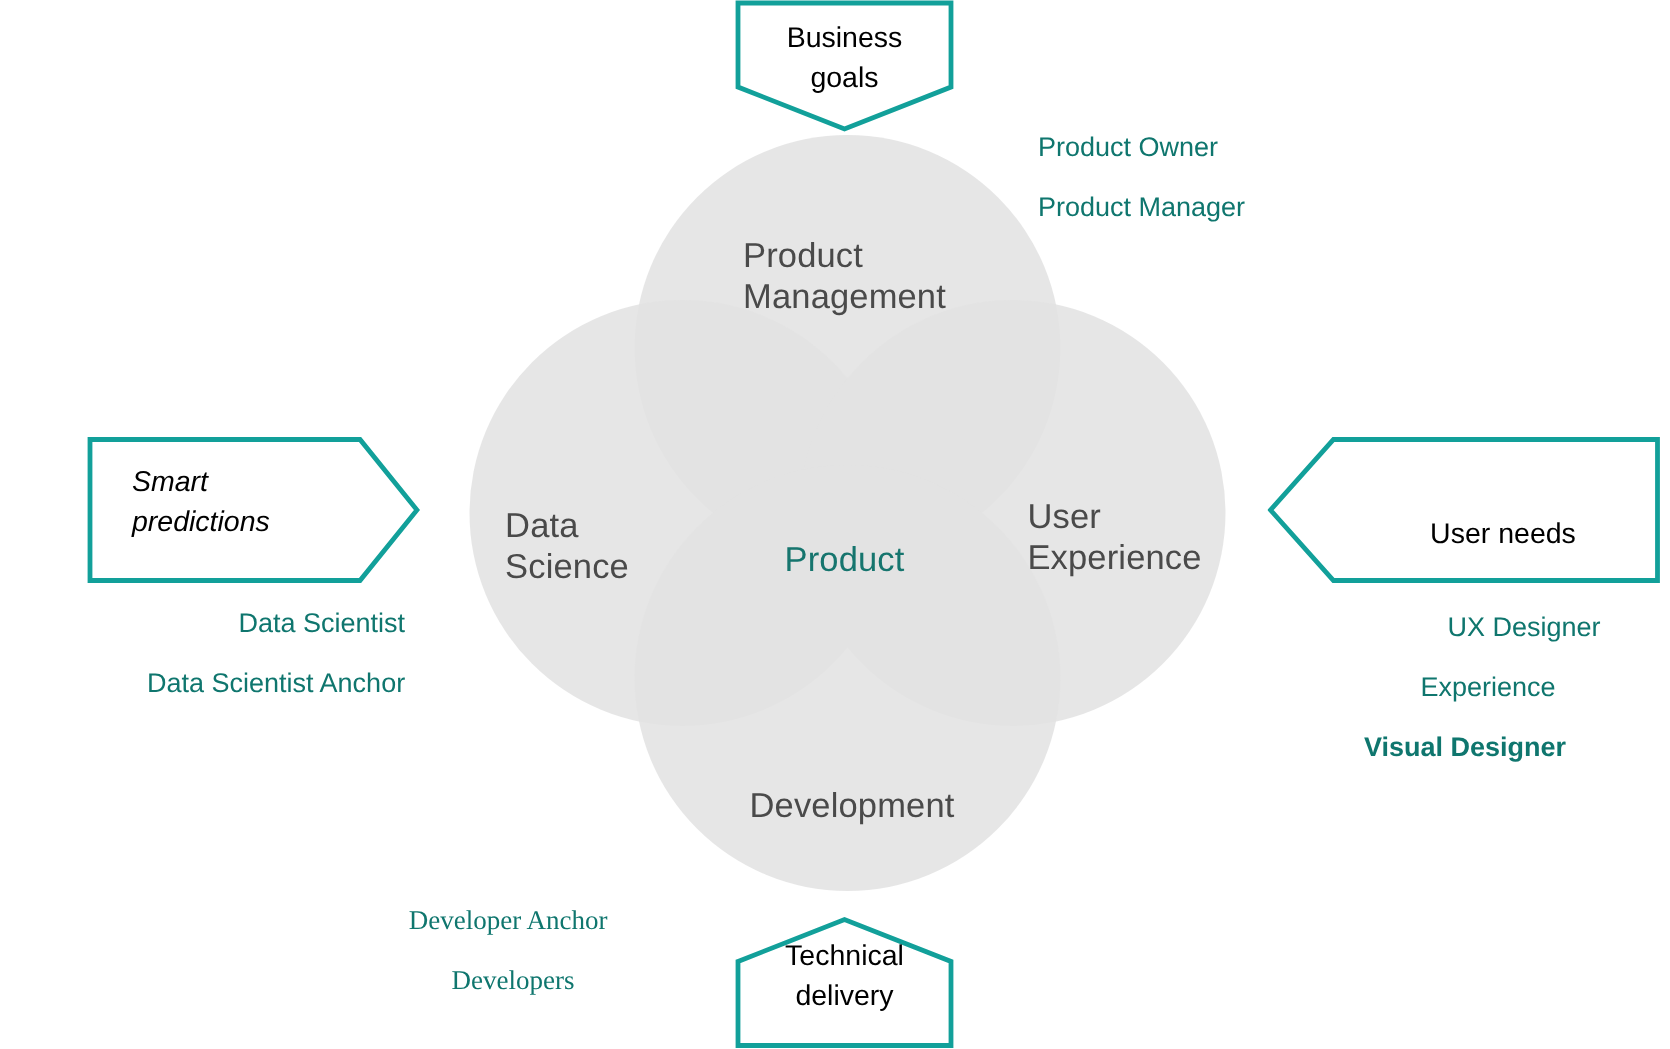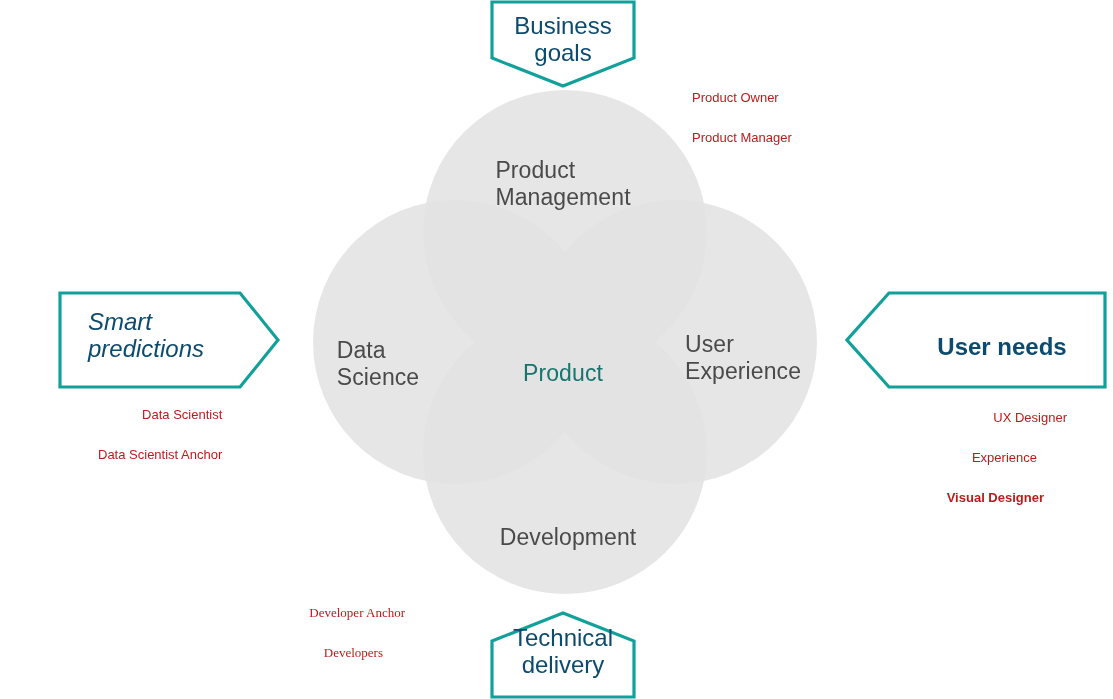--- a/index.html
+++ b/index.html
@@ -43,32 +43,32 @@
     color: #16756e;
     font-size: 23px;
   }
 
   
   .callout {
     position: absolute;
   }
   .callout .callout-text {
     position: absolute;
-    color: #0c4a6e;
-    font-size: 24px;
+    color: #000000;
+    font-size: 19px;
     line-height: 27px;
     white-space: pre-line;
     text-align: center;
   }
 
   
   .roles {
     position: absolute;
-    color: #b91c1c;
-    font-size: 13px;
+    color: #0f766e;
+    font-size: 18px;
     line-height: 40px;
   }
   .roles .role {
     white-space: nowrap;
   }
   .roles-left-align  { text-align: left; }
   .roles-right-align { text-align: right; }
 </style>
 </head>
 <body>
@@ -140,21 +140,21 @@
       <path d="M2 2 L182 2 L220 49 L182 96 L2 96 Z" fill="none" stroke="#12a09a" stroke-width="3.2" stroke-linejoin="miter"></path>
     </svg>
     <div class="callout-text" style="left:30px; top:17px; width:150px; text-align:left;">Smart
 predictions</div>
   </div>
 
   <div class="callout" style="left:845px; top:291px; width:262px; height:98px;">
     <svg width="262" height="98" viewBox="0 0 262 98">
       <path d="M260 2 L44 2 L2 49 L44 96 L260 96 Z" fill="none" stroke="#12a09a" stroke-width="3.2" stroke-linejoin="miter"></path>
     </svg>
-    <div class="callout-text" style="left:62px; top:42px; width:190px;font-weight:bold;">User needs</div>
+    <div class="callout-text" style="left:62px; top:52px; width:190px;">User needs</div>
   </div>
 
   <div class="callout" style="left:488px; top:611px; width:150px; height:88px;">
     <svg width="150" height="88" viewBox="0 0 150 88">
       <path d="M4 30 L75 2 L146 30 L146 86 L4 86 Z" fill="none" stroke="#12a09a" stroke-width="3.2" stroke-linejoin="miter"></path>
     </svg>
     <div class="callout-text" style="left:0; top:13px; width:150px;">Technical
 delivery</div>
   </div>
 

